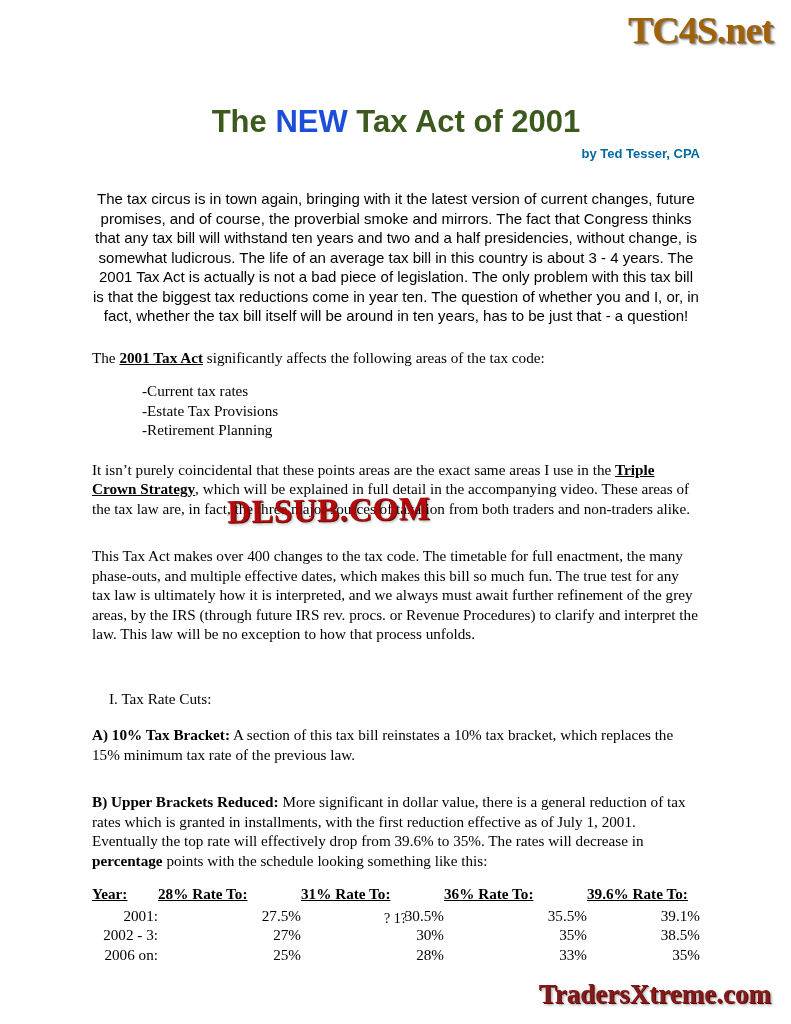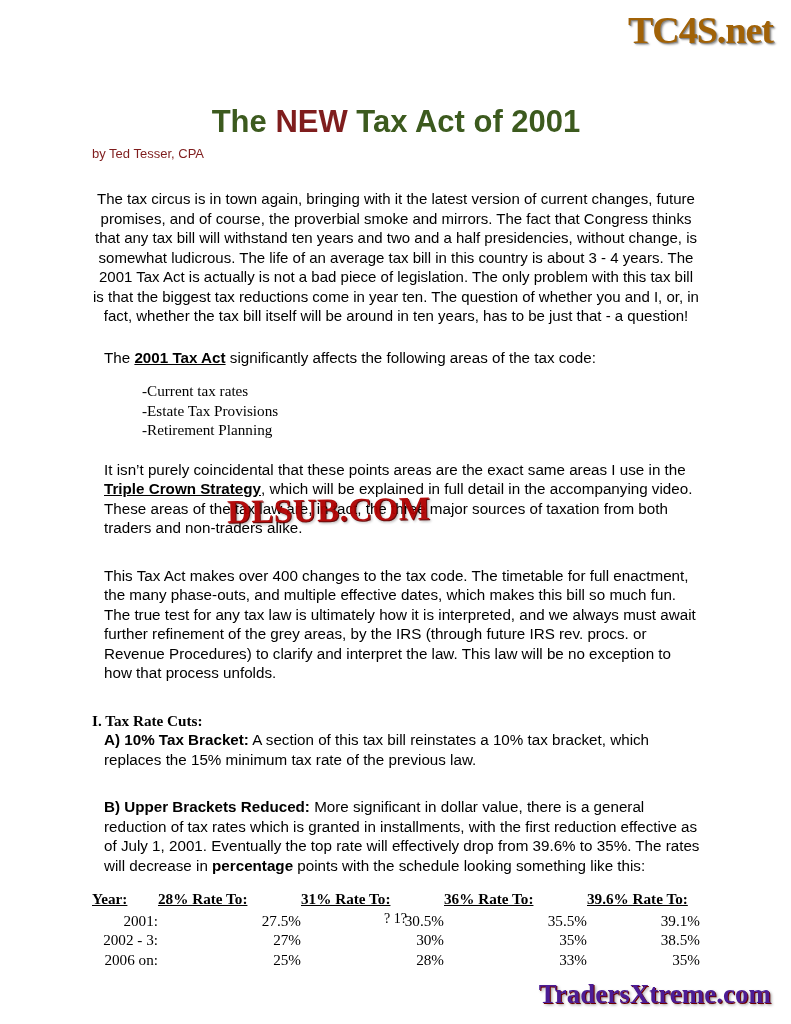--- a/index.html
+++ b/index.html
@@ -33,21 +33,21 @@
     letter-spacing: -1px;
     text-shadow: 1px 1px 0 #888, 2px 2px 2px rgba(0,0,0,0.35);
   }
   .wm-bottom {
     position: absolute;
     bottom: 14px;
     right: 20px;
     font-family: "Liberation Serif", serif;
     font-weight: bold;
     font-size: 27px;
-    color: #4c1d95;
+    color: #7f1d1d;
     text-shadow: 1px 1px 0 #6d0000, 2px 2px 3px rgba(0,0,0,0.4);
   }
   .wm-center {
     position: absolute;
     top: 492px;
     left: 227px;
     font-family: "Liberation Serif", serif;
     font-weight: bold;
     font-size: 33px;
     color: #b00000;
@@ -66,43 +66,43 @@
   h1.title {
     text-align: center;
     font-family: "Liberation Sans", sans-serif;
     font-size: 31px;
     font-weight: bold;
     color: #3c5a1e;
     margin: 0 0 6px 0;
     letter-spacing: 0px;
   }
   h1.title .hl {
-    color: #7f1d1d;
+    color: #1d4ed8;
   }
   .byline {
-    text-align: left;
+    text-align: right;
     font-family: "Liberation Sans", sans-serif;
     font-size: 13px;
-    font-weight: normal;
-    color: #7f1d1d;
+    font-weight: bold;
+    color: #0369a1;
     margin: 0 0 28px 0;
   }
   p.intro {
     font-family: "Liberation Sans", sans-serif;
     font-size: 15px;
     line-height: 19.5px;
     color: #000000;
     margin: 0 0 22px 0;
     text-align: center;
   }
   p.body {
-    font-family: Liberation Sans, sans-serif;
-    font-size: 15.2px;
-    line-height: 19.5px;
-    margin: 0 0 14px 12px;
+    font-family: Liberation Serif, serif;
+    font-size: 15.2px;
+    line-height: 19.5px;
+    margin: 0 0 14px 0;
     text-align: left;
   }
   .u {
     text-decoration: underline;
     font-weight: bold;
   }
   .b {
     font-weight: bold;
   }
   ul.plainlist {
@@ -113,23 +113,23 @@
   ul.plainlist li {
     font-family: "Liberation Serif", serif;
     font-size: 15.2px;
     line-height: 19.5px;
   }
   .spacer-lg { height: 20px; }
   .spacer-md { height: 14px; }
   .section-head {
     font-family: "Liberation Serif", serif;
     font-size: 15.2px;
-    font-weight: bold;
-    line-height: 19.5px;
-    margin: 0;
+    font-weight: normal;
+    line-height: 19.5px;
+    margin: 17px;
   }
   table.rates {
     border-collapse: collapse;
     margin-top: 4px;
     width: 100%;
     font-family: "Liberation Serif", serif;
     font-size: 15.2px;
   }
   table.rates th {
     text-align: left;

